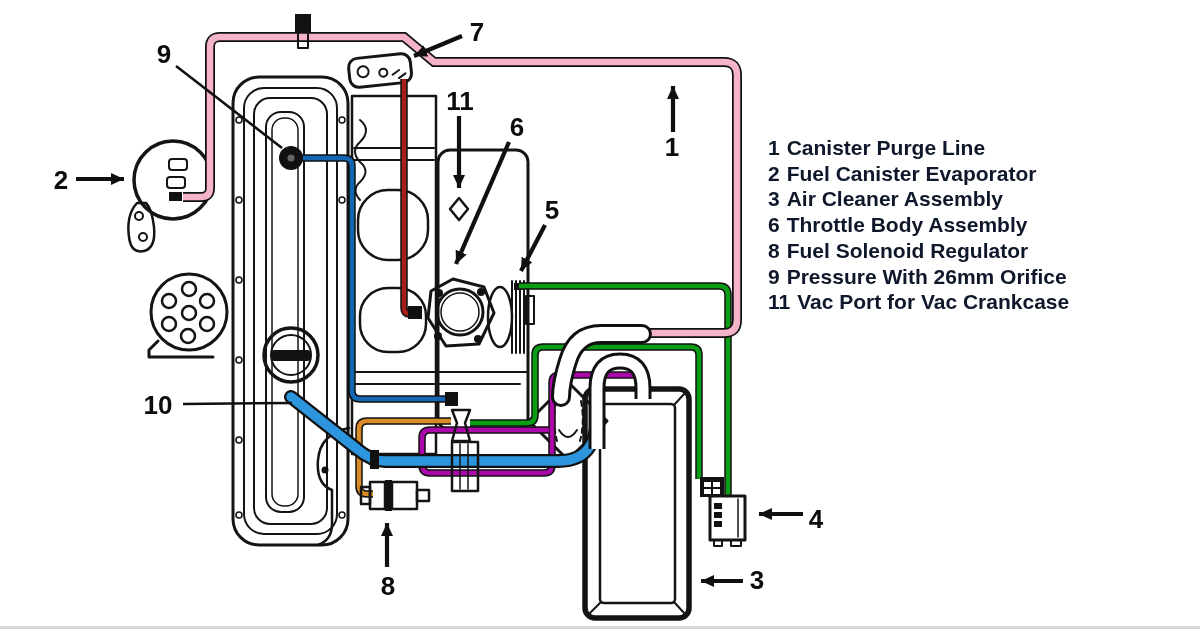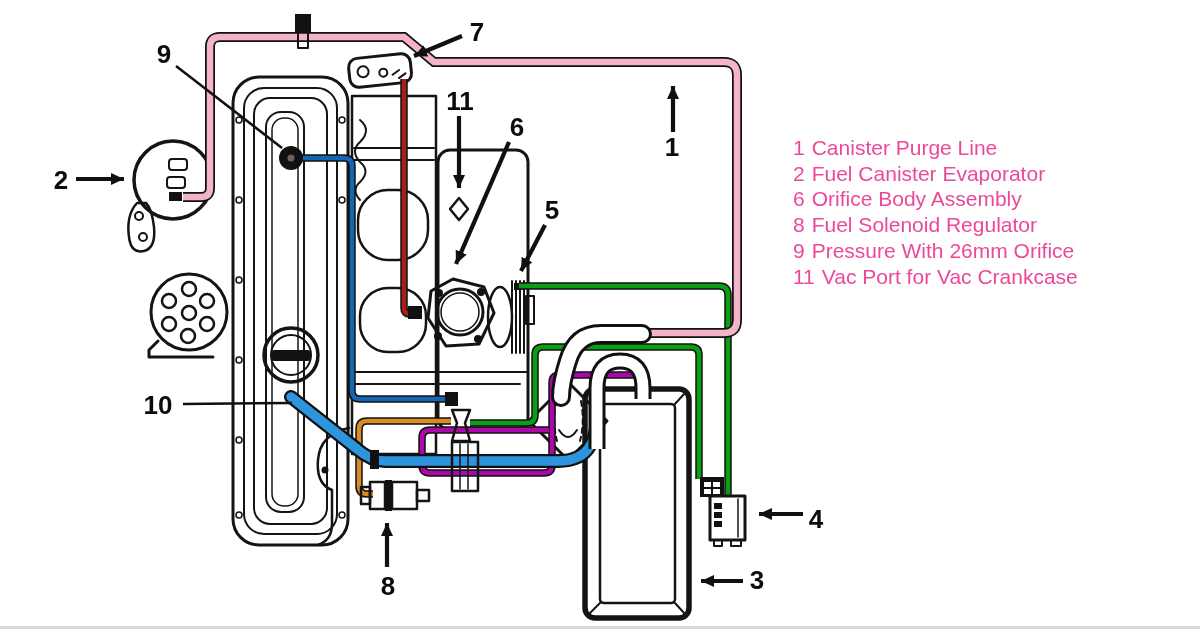--- a/index.html
+++ b/index.html
@@ -1,20 +1,20 @@
 <!DOCTYPE html>
 <html><head>
 <meta charset="utf-8">
 <style>
   html,body{margin:0;padding:0;background:#ffffff;}
   .stage{position:relative;width:1200px;height:630px;background:#ffffff;overflow:hidden;
          font-family:"Liberation Sans",sans-serif;}
   .stage svg{position:absolute;left:0;top:0;}
-  .legend{position:absolute;left:793px;top:135px;color:#ec4899;
-          font-size:21px;font-weight:400;line-height:25.7px;white-space:nowrap;}
+  .legend{position:absolute;left:768px;top:135px;color:#0f172a;
+          font-size:21px;font-weight:700;line-height:25.7px;white-space:nowrap;}
   .lg-num{display:inline-block;margin-right:7px;}
   .co{font-family:"Liberation Sans",sans-serif;font-weight:700;font-size:26px;fill:#0c0c0c;text-anchor:middle;}
   .u{fill:none;stroke:#101010;}
   .cl{fill:none;}
   .art{fill:none;stroke:#141414;stroke-linejoin:round;stroke-linecap:round;}
 </style>
 </head>
 <body>
 
 <div class="stage">
@@ -215,19 +215,20 @@
   <text class="co" x="164" y="63">9</text>
   <text class="co" x="158" y="414">10</text>
   <text class="co" x="460" y="110">11</text>
 
   <rect x="0" y="626" width="1200" height="3" fill="#d8d8d8"></rect>
 </svg>
 
 <div class="legend">
   <div class="lg-row"><span class="lg-num">1</span><span class="lg-label">Canister Purge Line</span></div>
   <div class="lg-row"><span class="lg-num">2</span><span class="lg-label">Fuel Canister Evaporator</span></div>
-  <div class="lg-row"><span class="lg-num">6</span><span class="lg-label">Orifice Body Assembly</span></div>
+  <div class="lg-row"><span class="lg-num">3</span><span class="lg-label">Air Cleaner Assembly</span></div>
+  <div class="lg-row"><span class="lg-num">6</span><span class="lg-label">Throttle Body Assembly</span></div>
   <div class="lg-row"><span class="lg-num">8</span><span class="lg-label">Fuel Solenoid Regulator</span></div>
   <div class="lg-row"><span class="lg-num">9</span><span class="lg-label">Pressure With 26mm Orifice</span></div>
   <div class="lg-row"><span class="lg-num">11</span><span class="lg-label">Vac Port for Vac Crankcase</span></div>
 </div>
 
 </div>
 
 </body></html>

